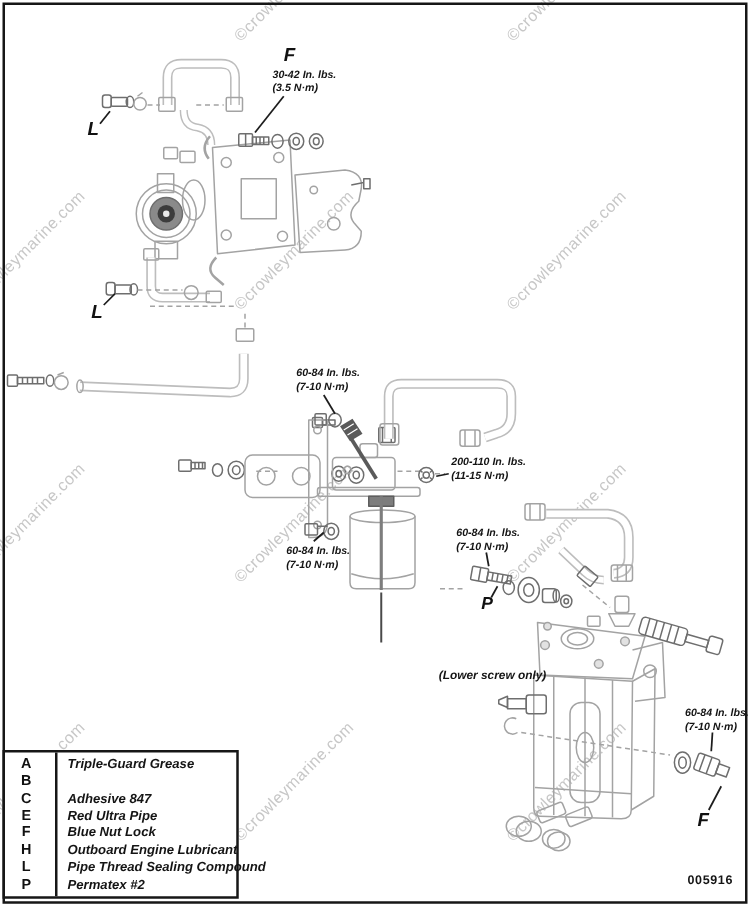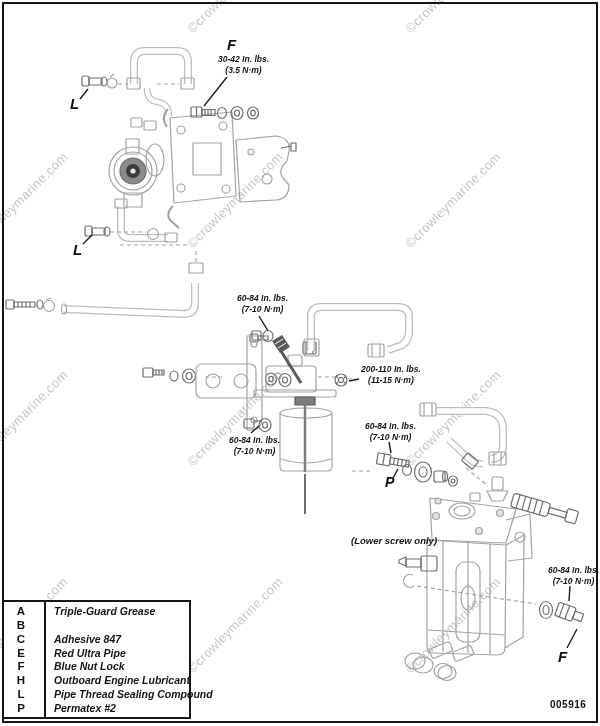--- a/index.html
+++ b/index.html
@@ -4,21 +4,21 @@
 <style>
   html,body{margin:0;padding:0;background:#fff;}
   #stage{position:relative;width:600px;height:726px;background:#fff;overflow:hidden;
          font-family:"Liberation Sans",sans-serif;}
   #frame{position:absolute;left:2px;top:2px;width:592px;height:717px;
          border:2px solid #161616;pointer-events:none;}
   .wm{position:absolute;white-space:nowrap;font-size:13px;letter-spacing:.4px;
       transform:translate(-50%,-50%) rotate(-45deg);font-weight:400;}
   svg{position:absolute;left:0;top:0;}
   .callout{position:absolute;font-size:8.5px;line-height:10.5px;font-weight:bold;
-           font-style:italic;color:#141414;white-space:nowrap;text-align:center;}
+           font-style:italic;color:#141414;white-space:nowrap;}
   .marker{position:absolute;font-weight:bold;font-style:italic;color:#111;
           font-size:14px;}
   .subnote{position:absolute;font-size:9.5px;font-weight:bold;font-style:italic;
            color:#141414;white-space:nowrap;margin-top:44px;}
   .note{position:absolute;font-size:8.8px;line-height:11px;font-weight:bold;
         font-style:italic;color:#141414;white-space:nowrap;}
   .drawno{position:absolute;font-size:10px;font-weight:bold;color:#141414;
           letter-spacing:.5px;}
   #legend{position:absolute;left:2px;top:600px;width:189px;height:119px;
           border:2px solid #161616;background:#fff;display:flex;flex-direction:column;

